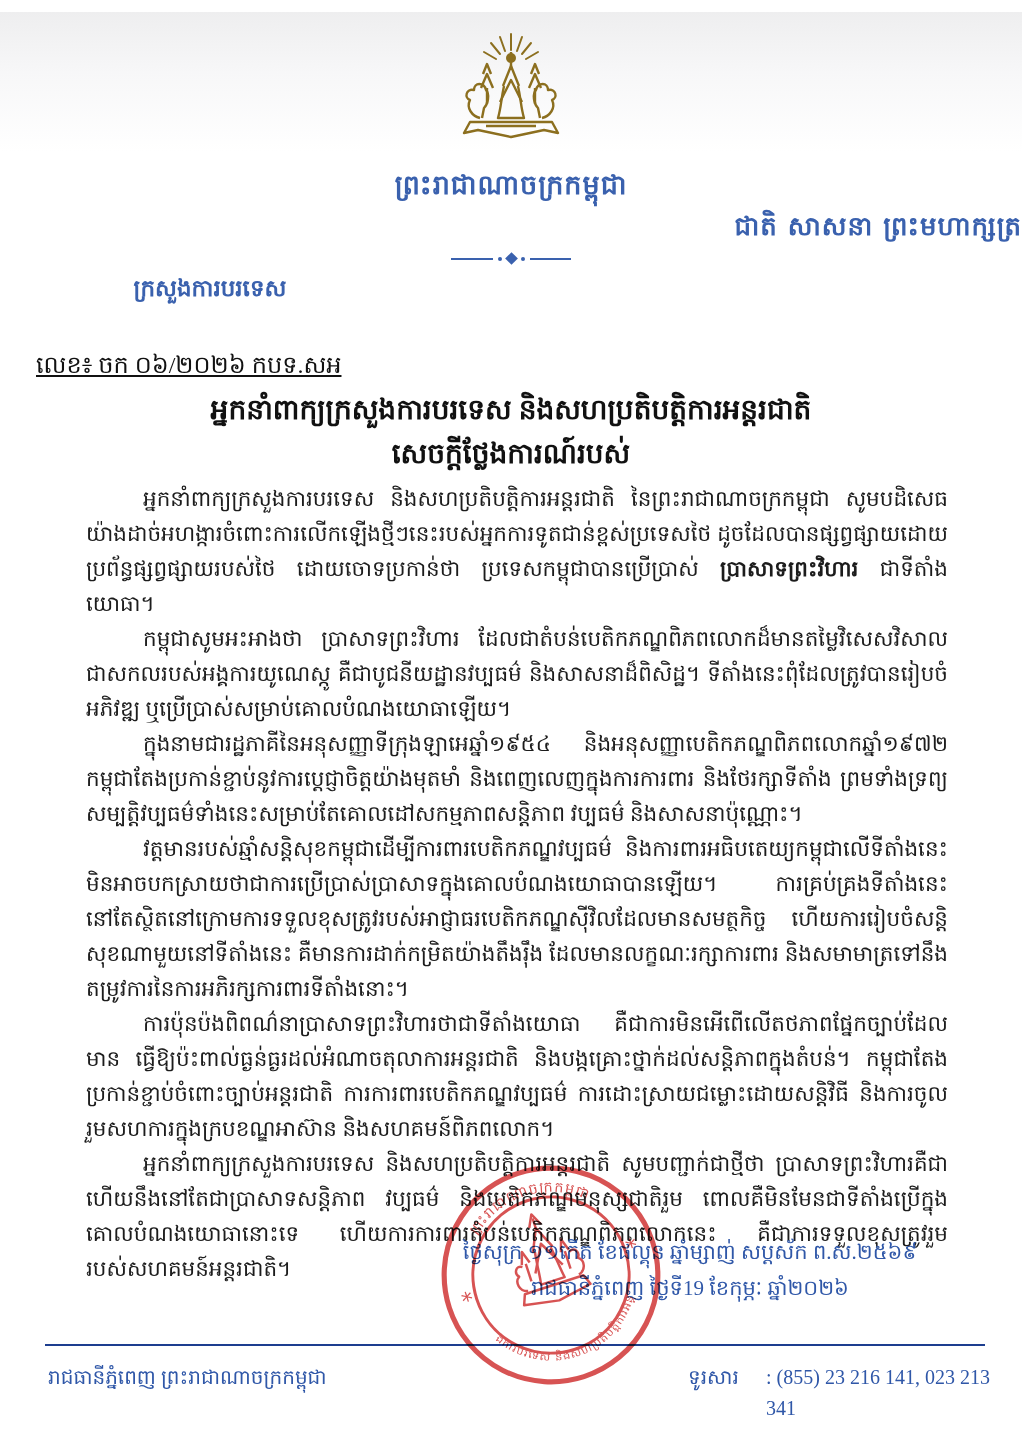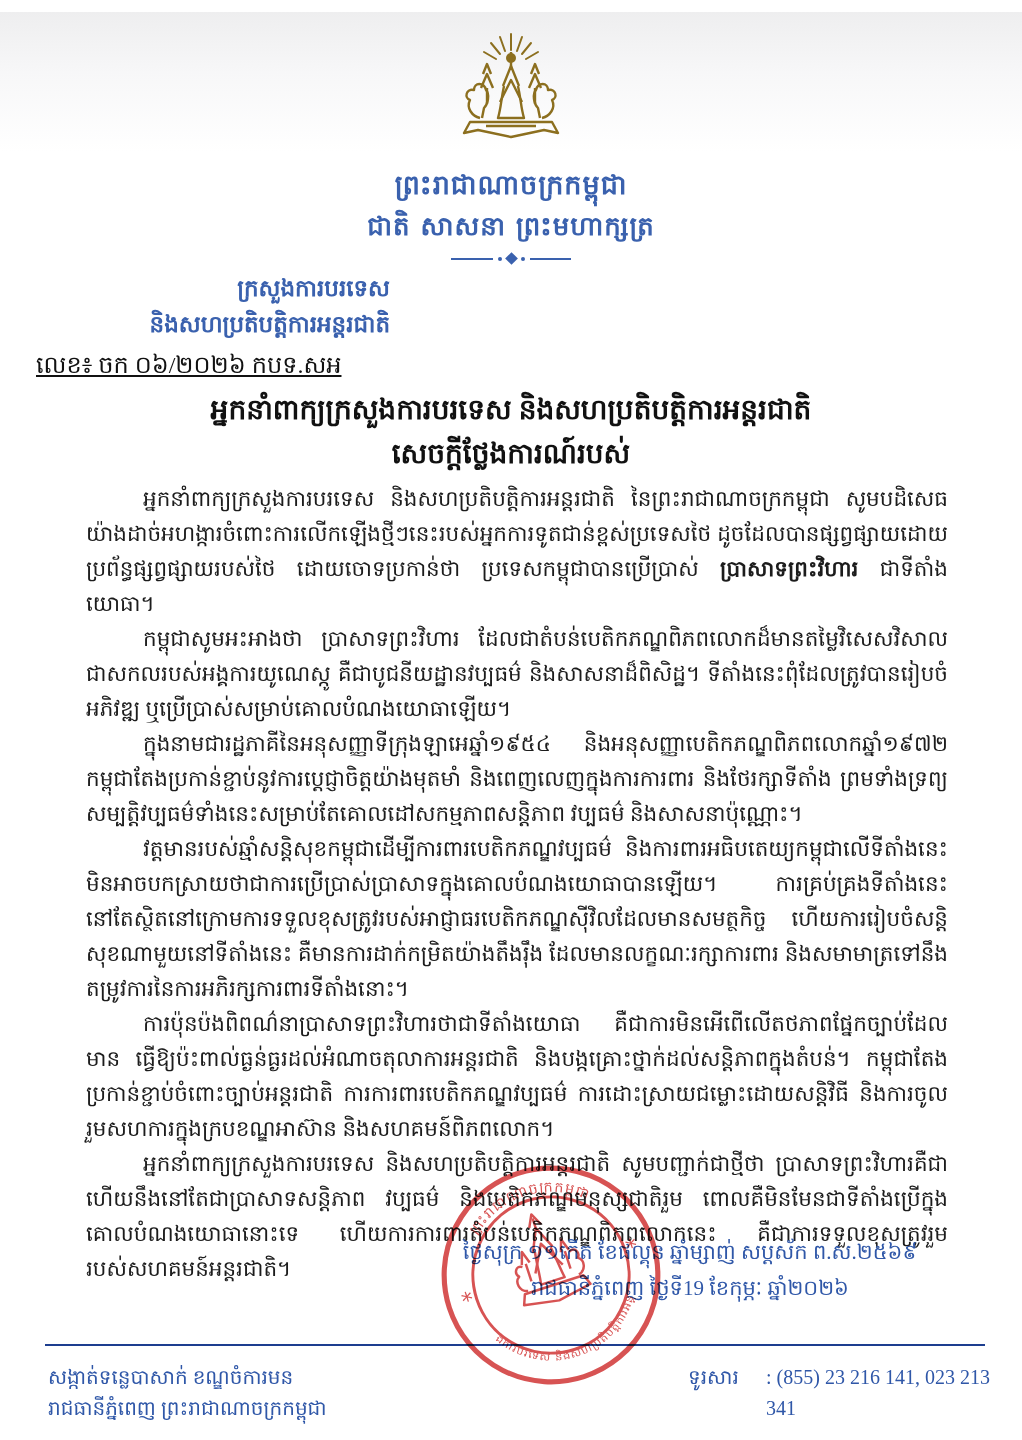--- a/index.html
+++ b/index.html
@@ -15,35 +15,35 @@
   }
   
   .emblem-wrap { position:absolute; top:18px; left:0; width:100%; text-align:center; }
   .kingdom-line {
     position:absolute; top:156px; left:0; width:100%;
     text-align:center; font-family:"DejaVu Sans","Liberation Sans",sans-serif;
     font-weight:bold; font-size:27px; color:#3a61ae; letter-spacing:1px;
   }
   .motto-line {
     position:absolute; top:198px; left:0; width:100%;
-    text-align:center; font-family:"DejaVu Sans","Liberation Sans",sans-serif;
+    text-align:right; font-family:"DejaVu Sans","Liberation Sans",sans-serif;
     font-weight:bold; font-size:26px; color:#3a61ae; letter-spacing:1px;
   }
   .divider {
     position:absolute; top:242px; left:50%; transform:translateX(-50%);
     display:flex; align-items:center; gap:5px; width:120px;
   }
   .divider .bar { flex:1; height:2px; background:#3a61ae; }
   .divider .gem {
     width:9px; height:9px; background:#3a61ae; transform:rotate(45deg);
   }
   .divider .dot { width:4px; height:4px; background:#3a61ae; border-radius:50%; }
   
   .letterhead {
-    position:absolute; top:258px; left:30px; width:360px; text-align:right;
+    position:absolute; top:258px; left:30px; width:360px; text-align:center;
     font-family:"DejaVu Sans","Liberation Sans",sans-serif;
     font-weight:bold; color:#3a61ae; font-size:23px; line-height:36px;
   }
   .ref-no {
     position:absolute; top:338px; left:36px; width:420px; text-align:left;
     font-size:24px; color:#111; font-weight:normal;
     font-family:"Liberation Serif","DejaVu Serif",serif;
     text-decoration:underline;
   }
   
@@ -135,21 +135,20 @@
   <div class="divider">
     <span class="bar"></span>
     <span class="dot"></span>
     <span class="gem"></span>
     <span class="dot"></span>
     <span class="bar"></span>
   </div>
 
   <div class="letterhead">
     <div>ក្រសួងការបរទេស</div>
-    <div>និងសហប្រតិបត្តិការអន្តរជាតិ</div>
   </div>
   <div class="ref-no">លេខ៖ ចក ០៦/២០២៦ កបទ.សអ</div>
 
   <div class="doc-title">
     <div>អ្នកនាំពាក្យក្រសួងការបរទេស និងសហប្រតិបត្តិការអន្តរជាតិ</div>
     <div>សេចក្ដីថ្លែងការណ៍របស់</div>
   </div>
 
   <div class="body-text">
     <p><span>អ្នកនាំពាក្យក្រសួងការបរទេស និងសហប្រតិបត្តិការអន្តរជាតិ នៃព្រះរាជាណាចក្រកម្ពុជា សូមបដិសេធយ៉ាងដាច់អហង្ការចំពោះការលើកឡើងថ្មីៗនេះរបស់អ្នកការទូតជាន់ខ្ពស់ប្រទេសថៃ ដូចដែលបានផ្សព្វផ្សាយដោយប្រព័ន្ធផ្សព្វផ្សាយរបស់ថៃ ដោយចោទប្រកាន់ថា ប្រទេសកម្ពុជាបានប្រើប្រាស់ </span><b>ប្រាសាទព្រះវិហារ</b><span> ជាទីតាំងយោធា។</span></p>
@@ -195,21 +194,20 @@
           <path d="M136 118 C144 116 146 106 140 102 C144 98 140 90 134 94"></path>
           <path d="M80 120 L140 120 L144 130 L110 136 L76 130 Z"></path>
         </g>
       </g>
     </svg>
   </div>
 
   <div class="footer-rule"></div>
 
   <div class="footer-left">
-    <div>សង្កាត់ទន្លេបាសាក់ ខណ្ឌចំការមន</div>
     <div>រាជធានីភ្នំពេញ ព្រះរាជាណាចក្រកម្ពុជា</div>
   </div>
 
   <div class="footer-right">
     <div class="row">
       <span class="lbl">ទូរសារ</span>
       <span class="val">: (855) 23 216 141, 023 213 341</span>
     </div>
 
   </div>

